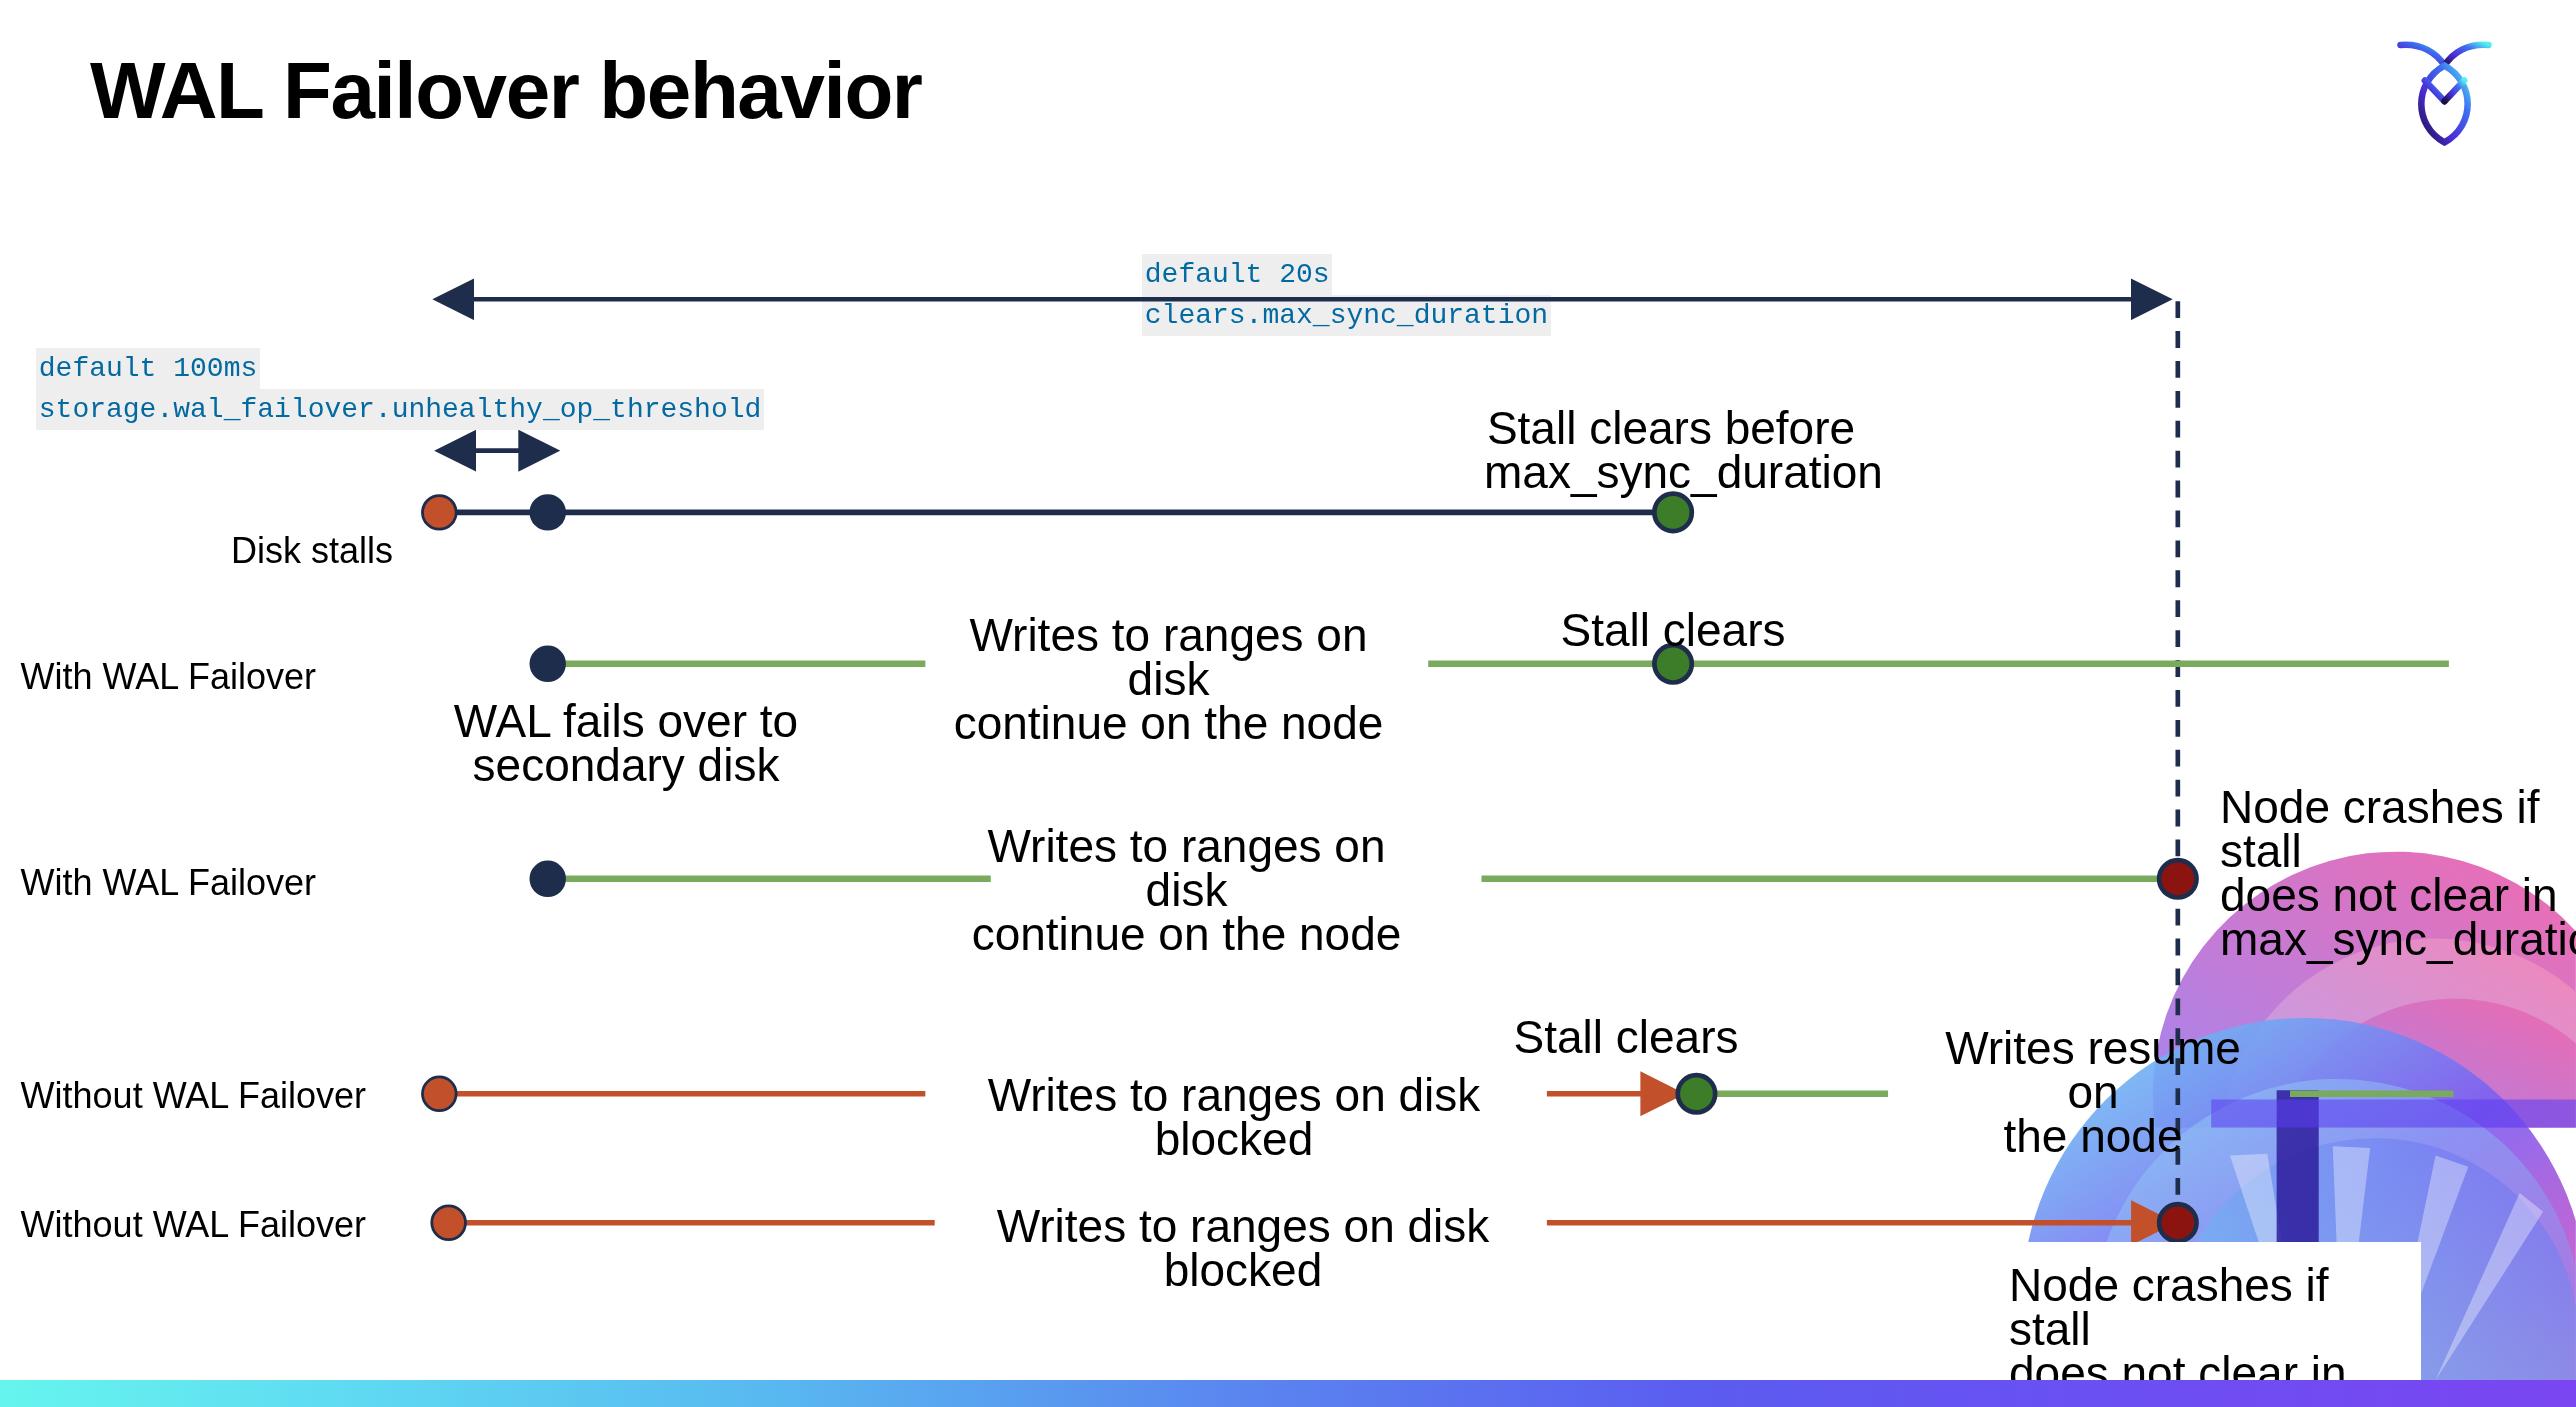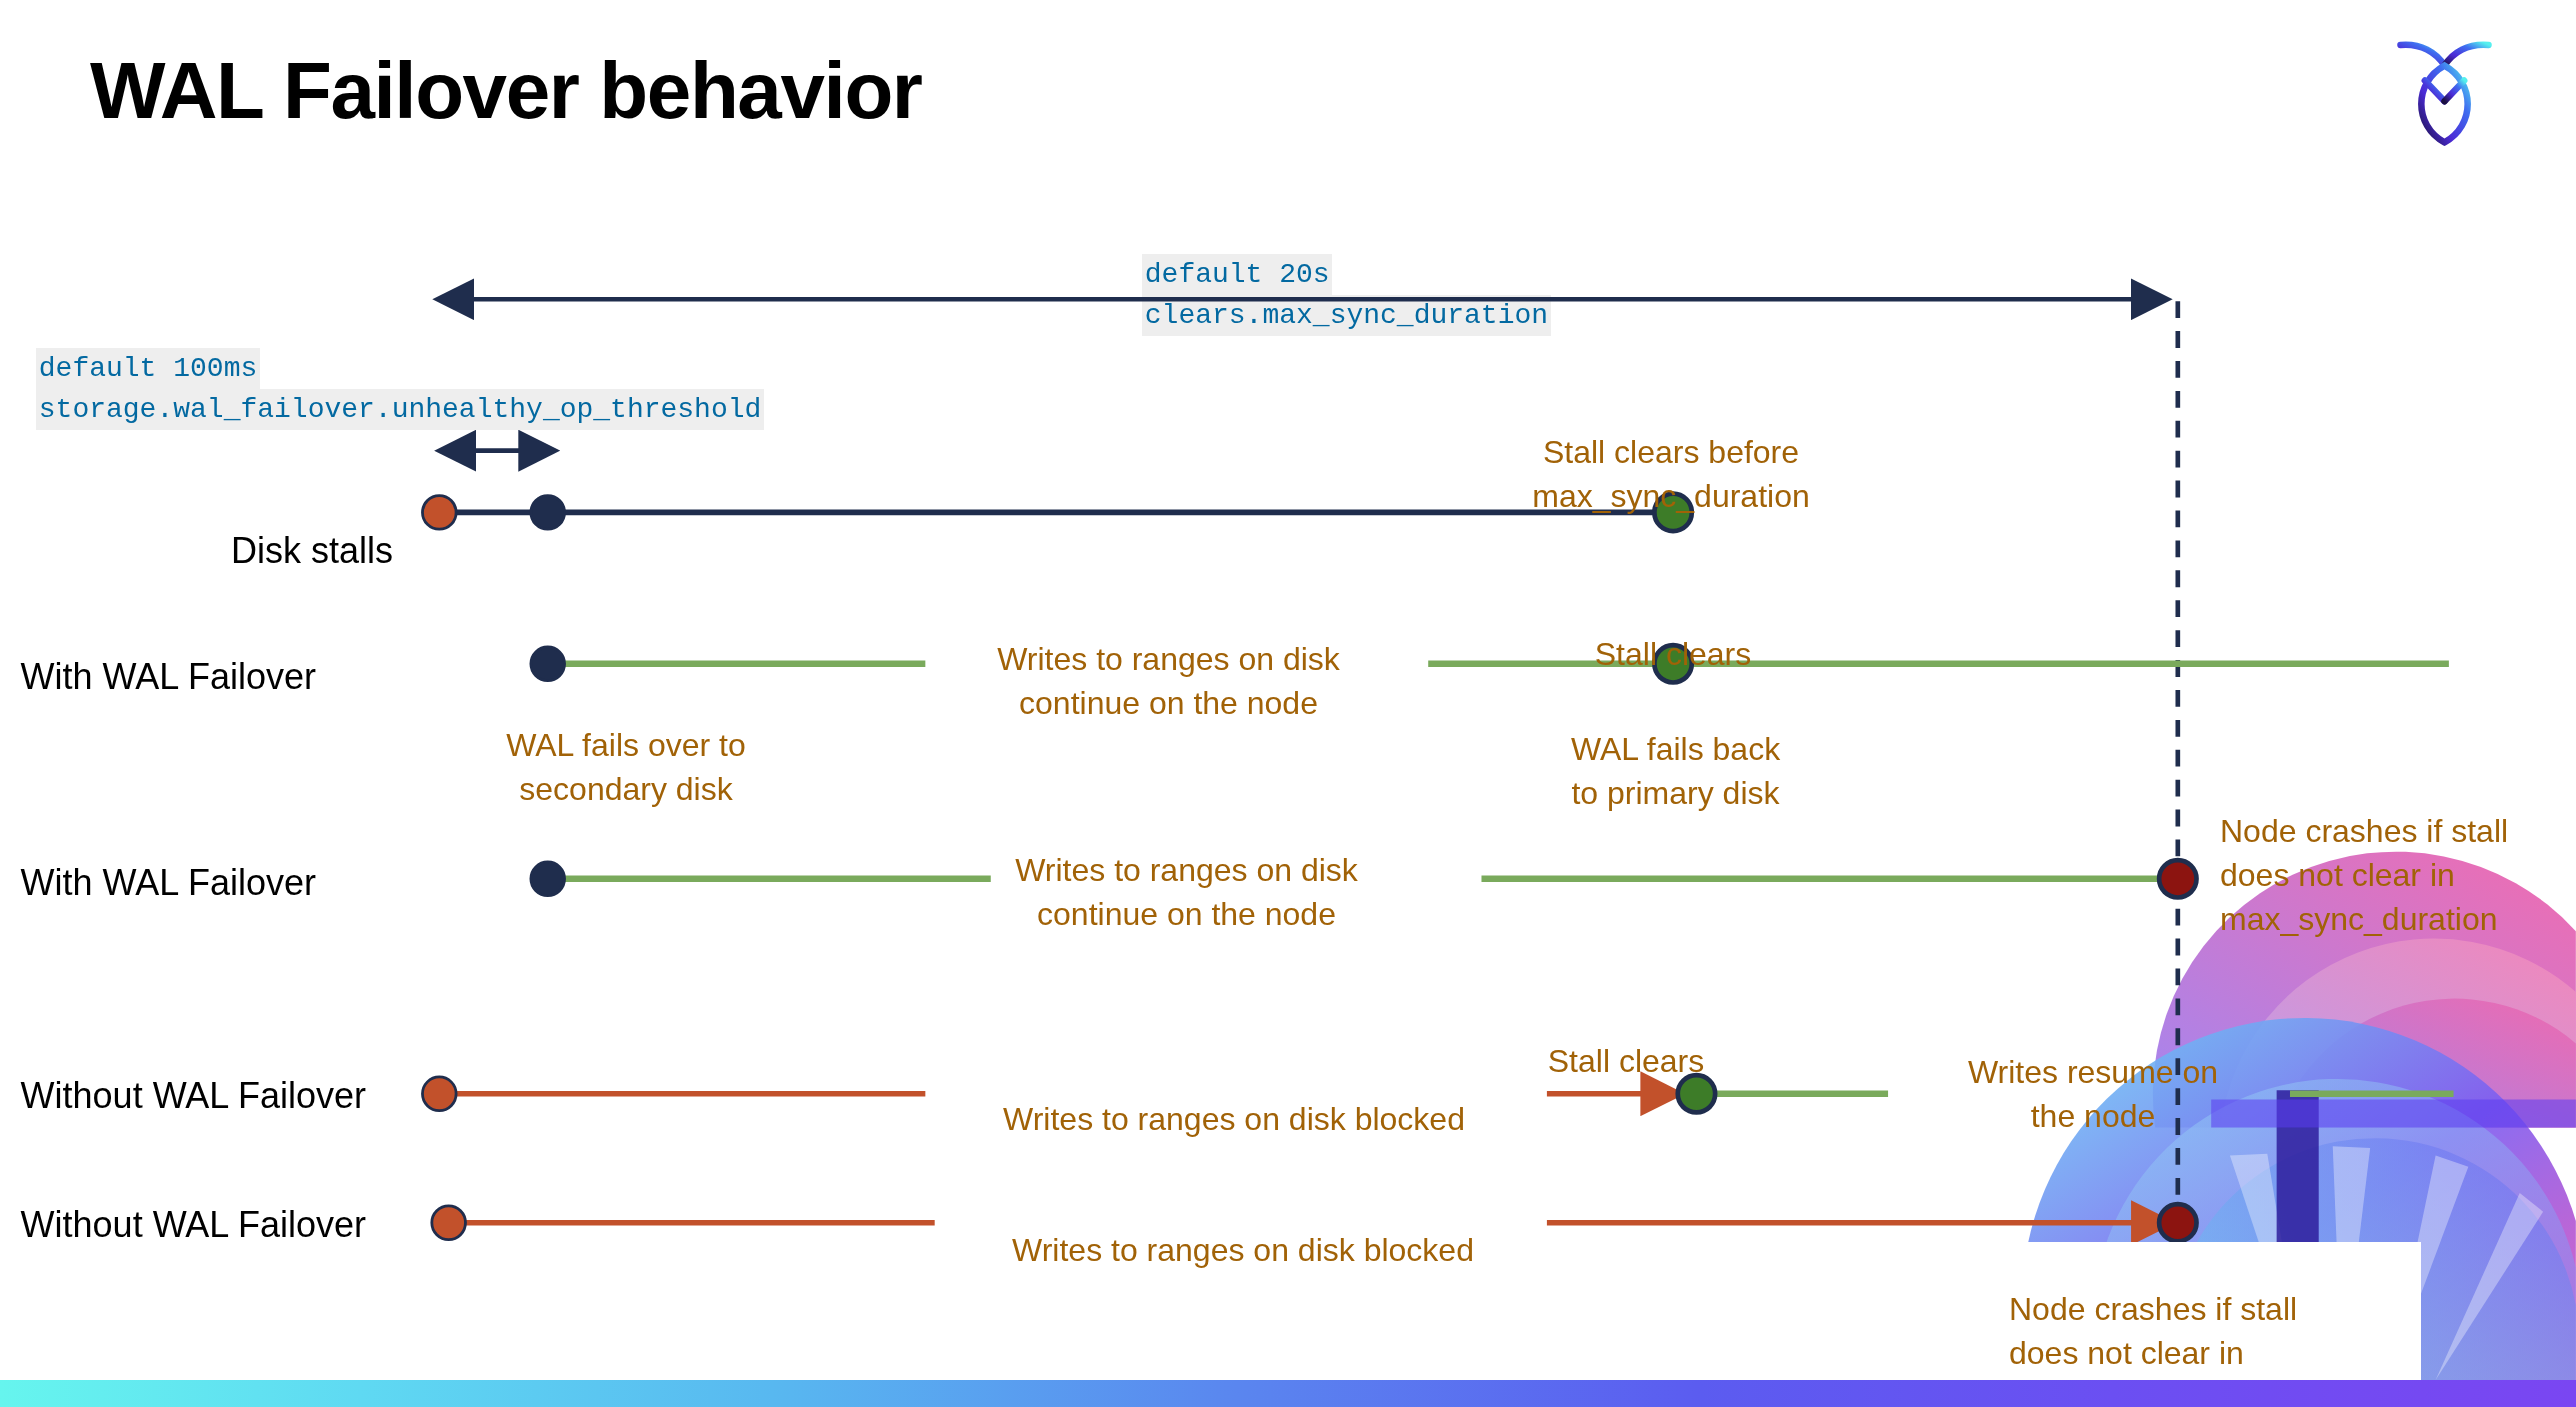--- a/index.html
+++ b/index.html
@@ -62,26 +62,25 @@
     position: absolute;
     font-size: 36px;
     color: #000000;
     white-space: nowrap;
     text-align: right;
   }
 
   
   .note {
     position: absolute;
-    font-size: 32px;
+    font-size: 46px;
     line-height: 44px;
-    color: #a16207;
+    color: #000000;
     text-align: center;
     white-space: pre-line;
-    margin-top: 24px;
   }
   .note.left-align { text-align: left; }
 
   
   #vector-layer {
     position: absolute;
     left: 0;
     top: 0;
     width: 2576px;
     height: 1408px;
@@ -280,22 +279,20 @@
 max_sync_duration</div>
 
   <div class="note" style="left:935px; top:613px; width:467px;">Writes to ranges on disk
 continue on the node</div>
 
   <div class="note" style="left:1514px; top:608px; width:318px;">Stall clears</div>
 
   <div class="note" style="left:411px; top:699px; width:430px;">WAL fails over to
 secondary disk</div>
 
-  <div class="note" style="left:1500px; top:703px; width:351px;">WAL fails  back
-to primary disk</div>
 
   <div class="note" style="left:953px; top:824px; width:467px;">Writes to ranges on disk
 continue on the node</div>
 
   <div class="note left-align" style="left:2220px; top:785px; width:365px;">Node crashes if stall
 does not clear in
 max_sync_duration</div>
 
   <div class="note" style="left:1467px; top:1015px; width:318px;">Stall clears</div>
 

